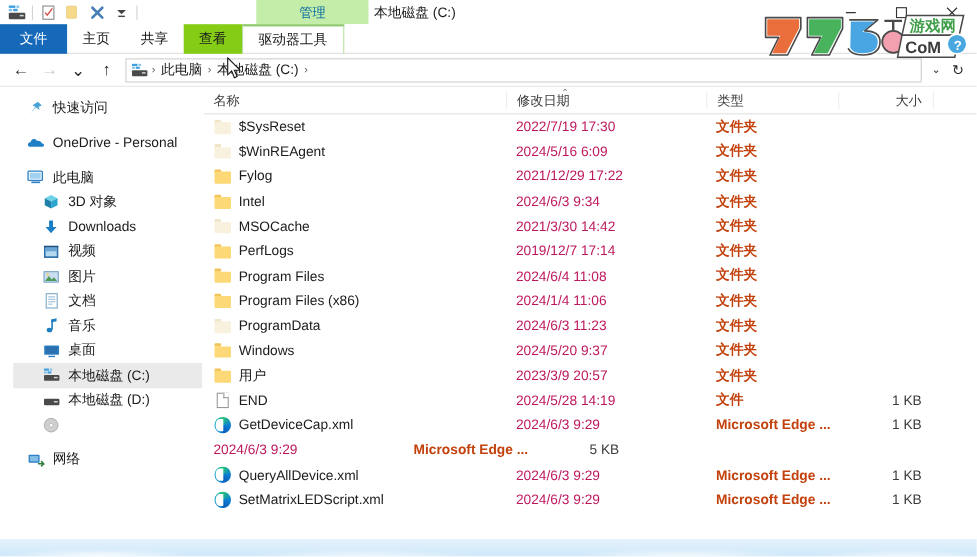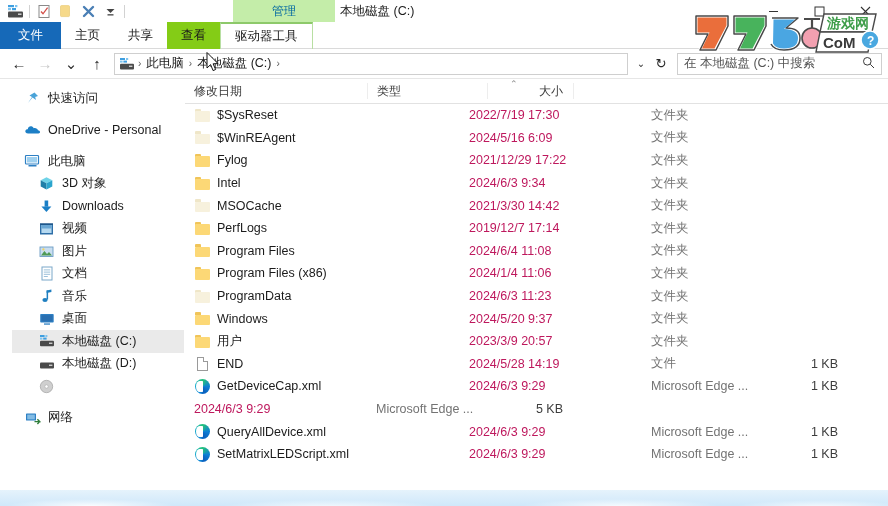--- a/index.html
+++ b/index.html
@@ -148,21 +148,21 @@
     position:absolute; left:325px; top:0px; font-size:9px; color:#8a8a8a;
   }
 
   .rows { position:relative; }
   .row {
     display:flex; align-items:center; height:22.6px;
     font-size:12.5px; color:#1b1b1b; white-space:nowrap;
   }
   .row .n { width:275px; display:flex; align-items:center; gap:7px; padding-left:9px; overflow:hidden; }
   .row .d { width:182px; padding-left:9px; color:#be185d; }
-  .row .t { width:120px; padding-left:9px; color:#737373; }
+  .row .t { width:120px; padding-left:9px; color:#c2410c;font-weight:bold; }
   .row .s { width:86px; text-align:right; padding-right:10px; color:#3d3d3d; }
   .row .ico { width:16px; height:16px; flex:0 0 16px; display:flex; align-items:center; justify-content:center; }
 
   
   .folder { position:relative; width:15px; height:13px; }
   .folder .tabf { position:absolute; left:0; top:0; width:6px; height:3px; background:#f0c459; border-radius:1px 1px 0 0; }
   .folder .bodyf { position:absolute; left:0; top:2.5px; width:15px; height:10.5px; background:#fcd876; border-radius:1px; }
   .folder.dim .tabf { background:#efe6c8; }
   .folder.dim .bodyf { background:#f7f1dd; }
 
@@ -295,29 +295,20 @@
         <span class="crumb-sep">›</span>
         <span class="crumb">此电脑</span>
         <span class="crumb-sep">›</span>
         <span class="crumb">本地磁盘 (C:)</span>
         <span class="crumb-sep">›</span>
       </div>
 
       <div class="crumbdrop">⌄</div>
       <div class="refresh">↻</div>
 
-      <div class="searchbox">
-        <div class="ph">在 本地磁盘 (C:) 中搜索</div>
-        <div>
-          <svg width="13" height="13" viewBox="0 0 13 13">
-            <circle cx="5.3" cy="5.3" r="3.8" fill="none" stroke="#3a3a3a" stroke-width="1"></circle>
-            <path d="M8.3 8.3 L12 12" stroke="#3a3a3a" stroke-width="1"></path>
-          </svg>
-        </div>
-      </div>
     </div>
 
     <div class="body">
 
       <div class="navpane">
 
         <div class="navitem">
           <span class="ico">
             <svg width="15" height="15" viewBox="0 0 15 15">
               <path d="M9.5 1.5 L13 5 L10.2 6 L11 9 L7.5 6.5 L3 12 L7 6 L4.5 4.6 Z" fill="#4aa3d8"></path>
@@ -472,20 +463,21 @@
               <path d="M9.5 10.6 L14.6 10.6 L12.4 8.2 M14.6 10.6 L12.4 13" stroke="#2e7d3a" stroke-width="1.4" fill="none"></path>
             </svg>
           </span>
           <span>网络</span>
         </div>
       </div>
 
       <div class="listpane">
 
         <div class="colhdr">
+          <div class="c c-name">名称</div>
           <div class="c c-date">修改日期</div>
           <div class="c c-type">类型</div>
           <div class="c c-size">大小</div>
           <div class="c c-pad"></div>
           <div class="sortcaret">⌃</div>
         </div>
 
         <div class="rows">
 
           <div class="row">

